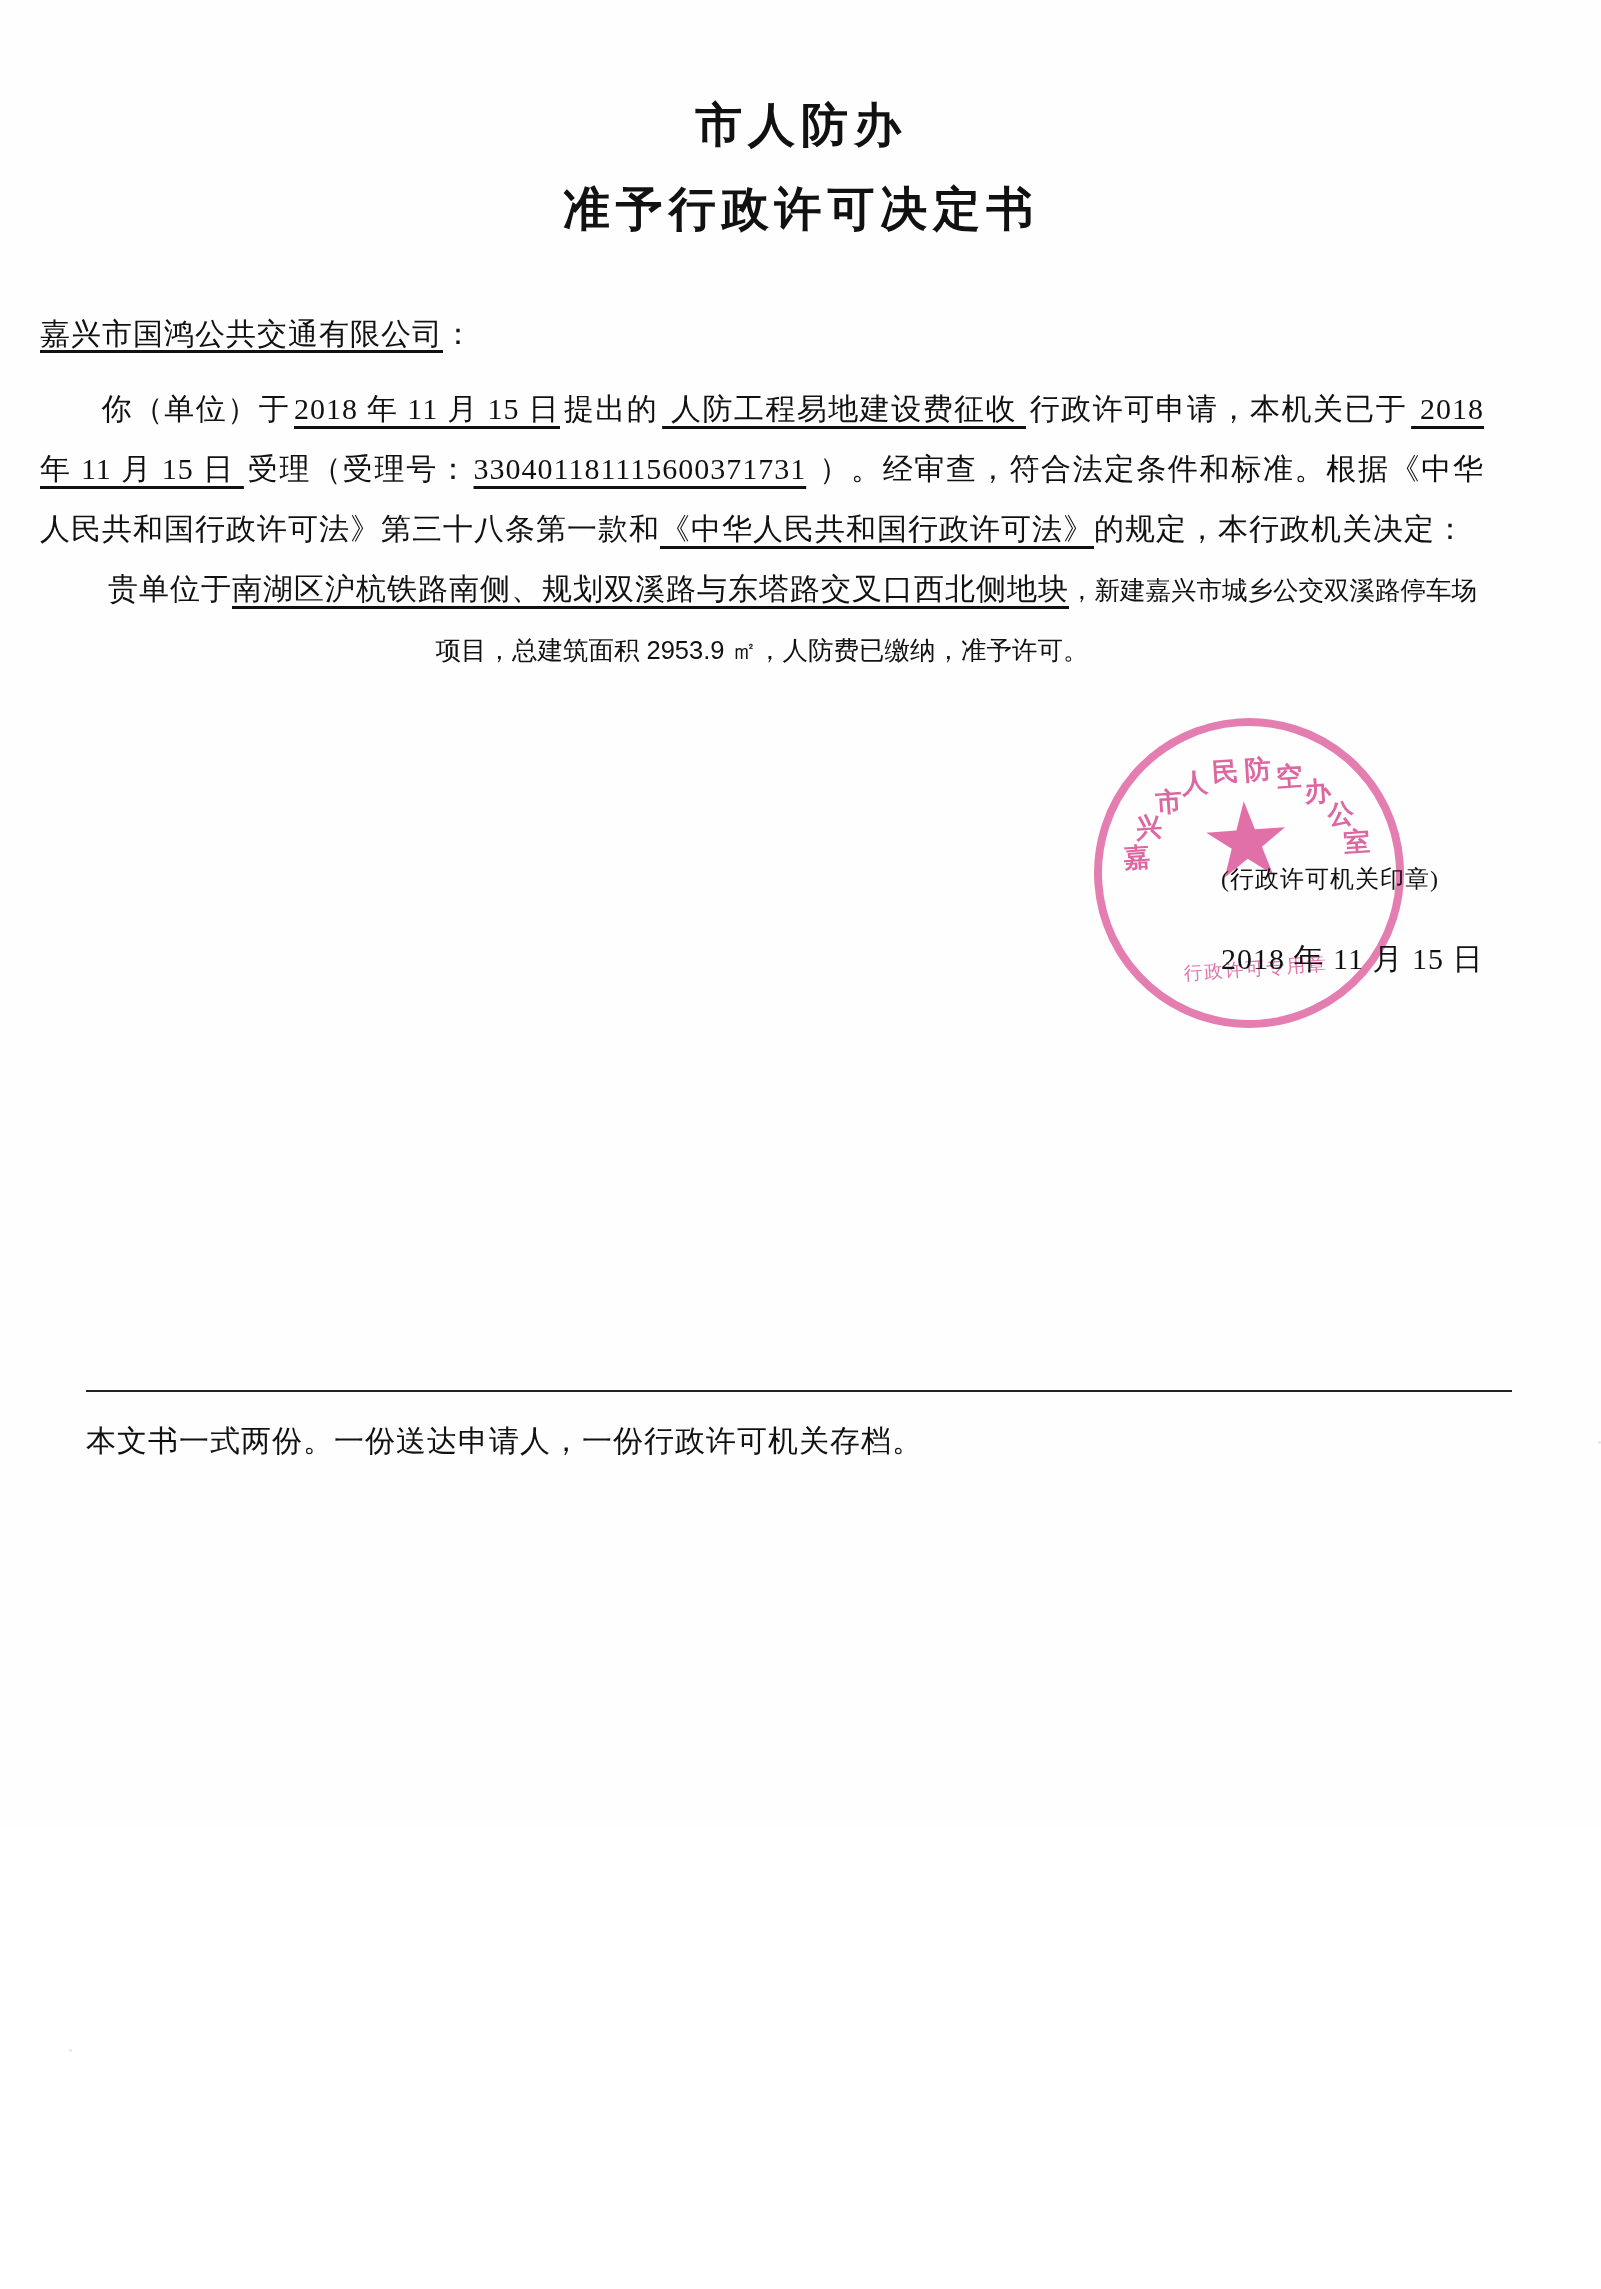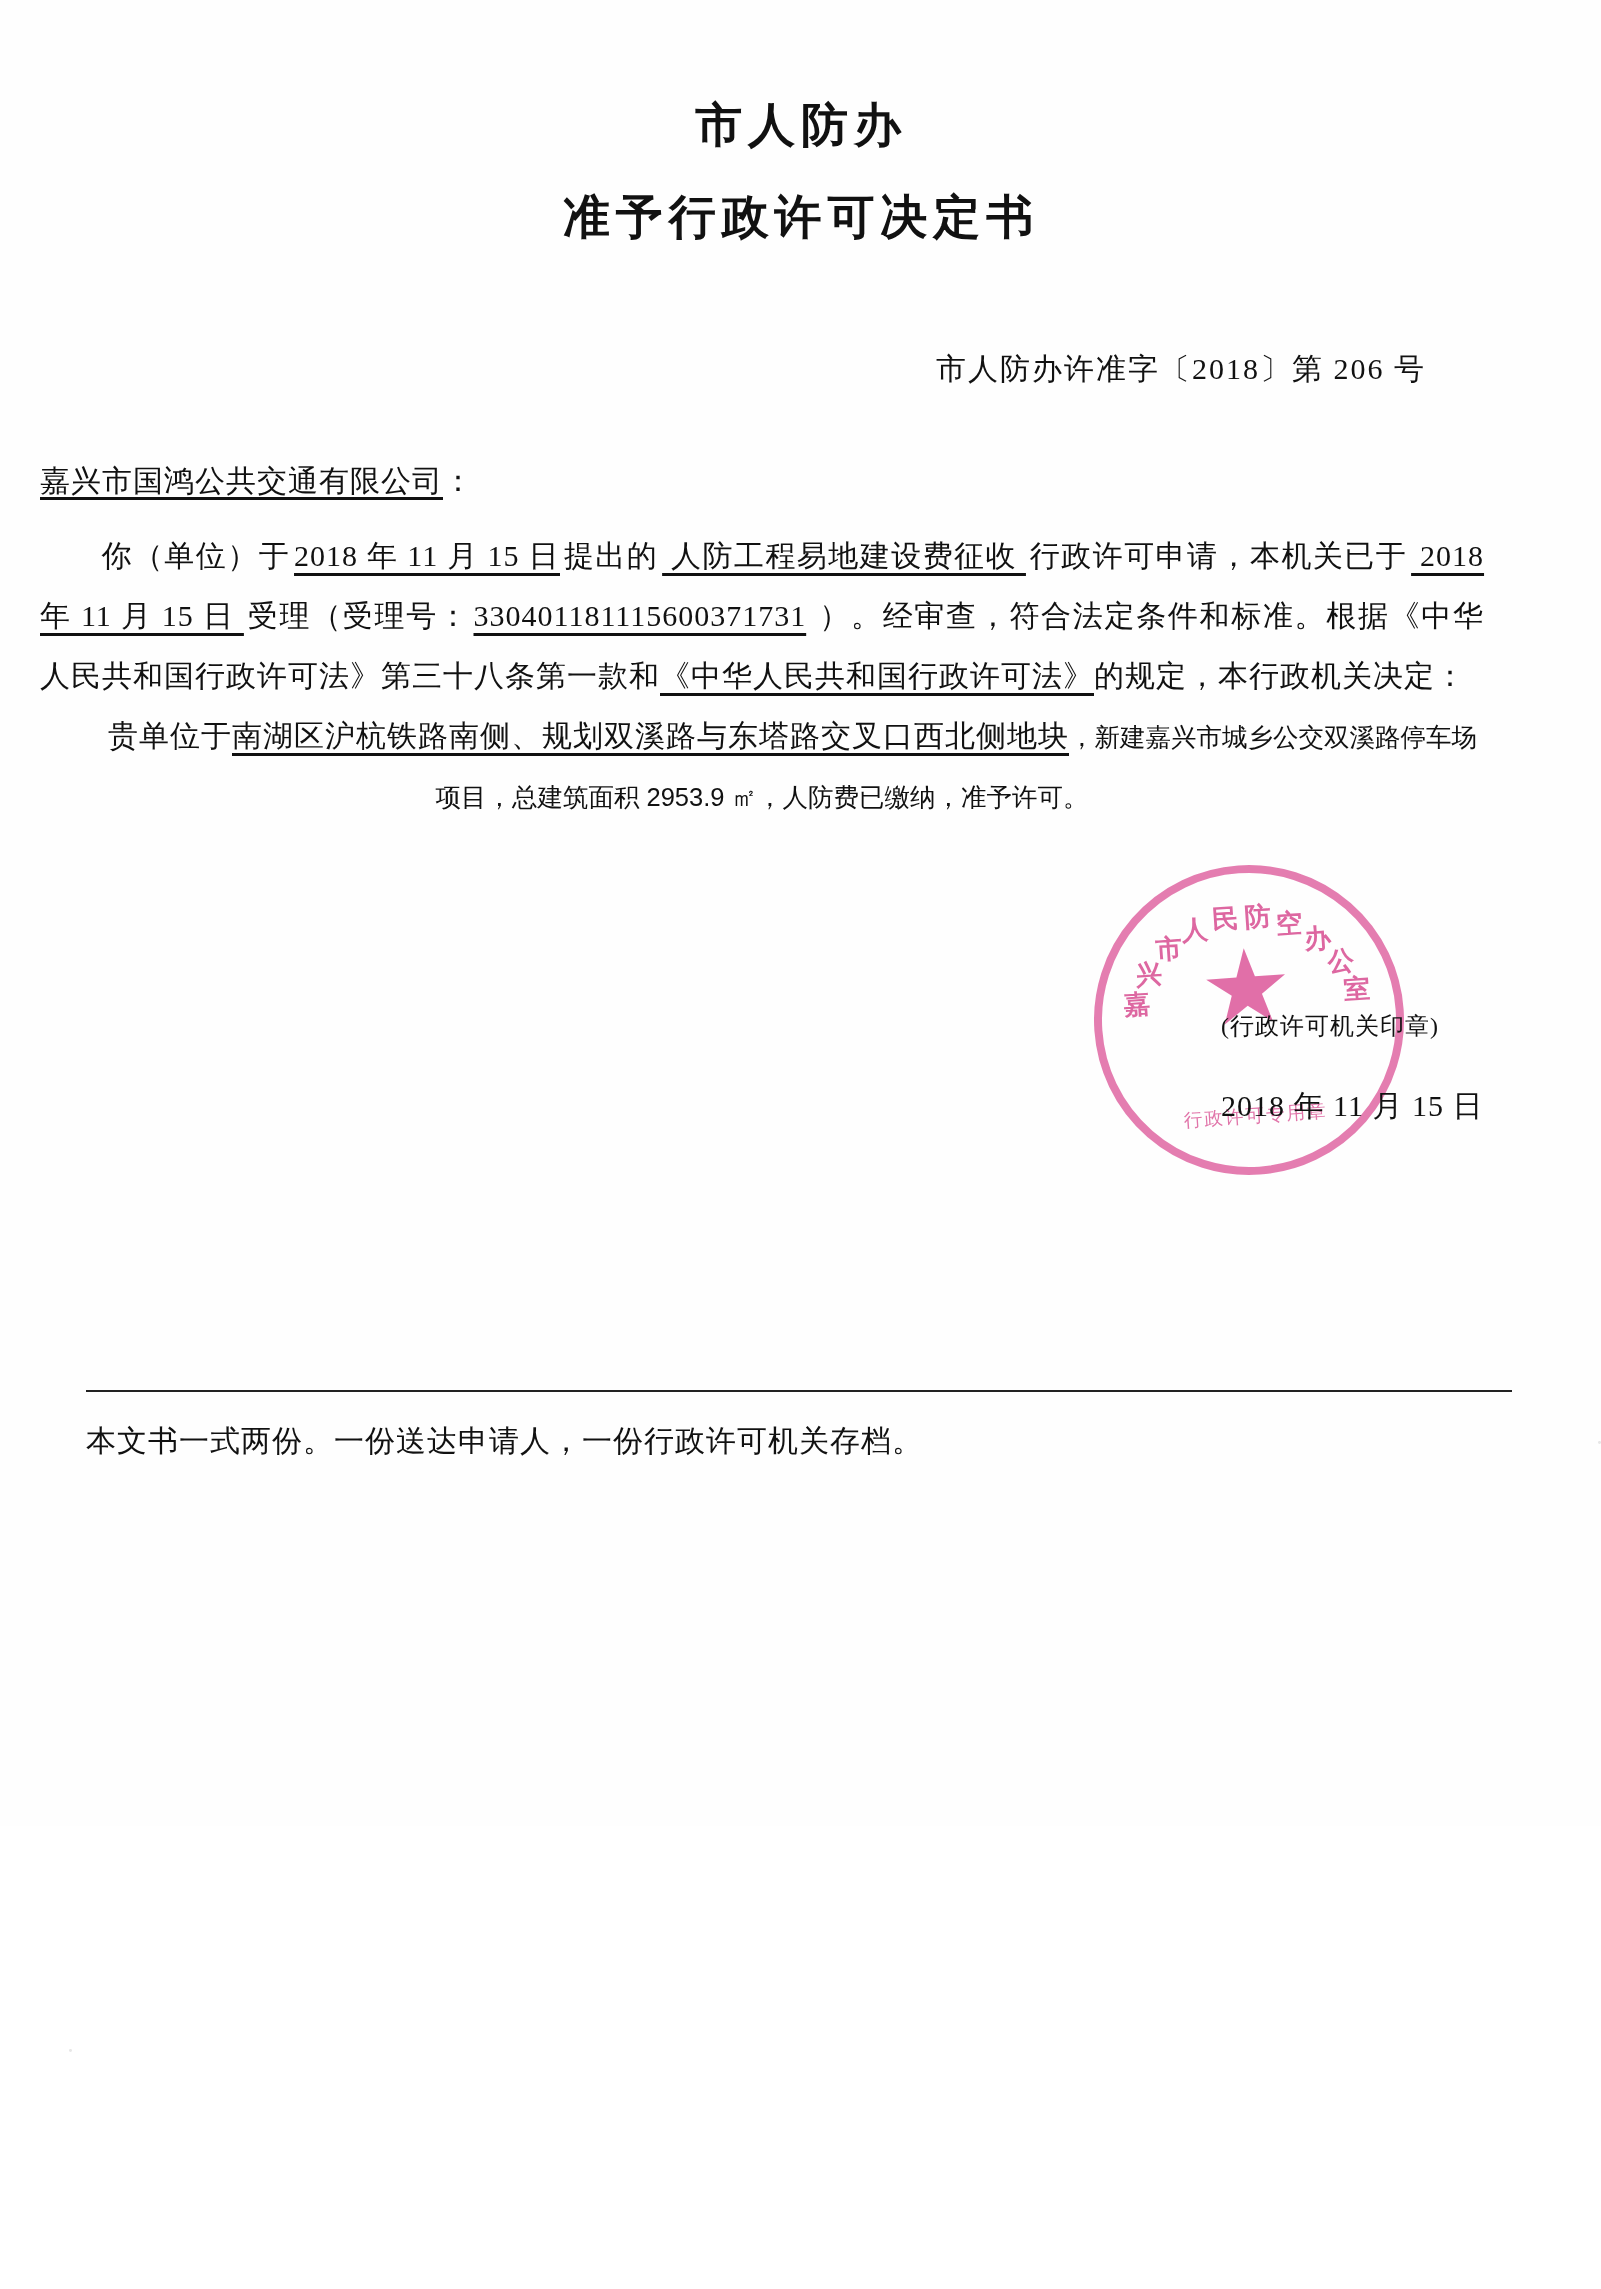--- a/index.html
+++ b/index.html
@@ -33,21 +33,21 @@
     font-weight: bold;
     letter-spacing: 5.9px;
     line-height: 1.4;
     font-family: "Liberation Serif", "DejaVu Serif", serif;
   }
   .title-sub {
     font-size: 47px;
     font-weight: bold;
     letter-spacing: 5.9px;
     line-height: 1.4;
-    margin-top: 26px;
+    margin-top: 18px;
     font-family: "Liberation Serif", "DejaVu Serif", serif;
   }
 
   
   .doc-number {
     margin-top: 98px;
     text-align: right;
     padding-right: 176px;
     font-size: 30px;
     letter-spacing: 2px;
@@ -212,21 +212,20 @@
 </head>
 <body>
 
 <div class="page">
 
   <div class="title-block">
     <div class="title-main">市人防办</div>
     <div class="title-sub">准予行政许可决定书</div>
   </div>
 
-  <div class="doc-number">市人防办许准字〔2018〕第 206 号</div>
 
   <div class="body-wrap">
 
     <div class="recipient">
       <span class="u">嘉兴市国鸿公共交通有限公司</span><span>：</span>
     </div>
 
     <p class="para para-main">
       <span class="indent2"></span><span>你（单位）于</span><span class="u-sp">2018 年 11 月 15 日</span><span>提出的</span><span class="u-sp"> 人防工程易地建设费征收 </span><span>行政许可申请，</span><span>本机关已于</span><span class="u-sp"> 2018 年 11 月 15 日 </span><span>受理（受理号：</span><span class="u-sp">330401181115600371731</span><span> ）。经审查，符</span><span>合法定条件和标准。根据《中华人民共和国行政许可法》第三十八条第一款和</span><span class="u">《中华人民</span><span class="u">共和国行政许可法》</span><span>的规定，本行政机关决定：</span>
     </p>

